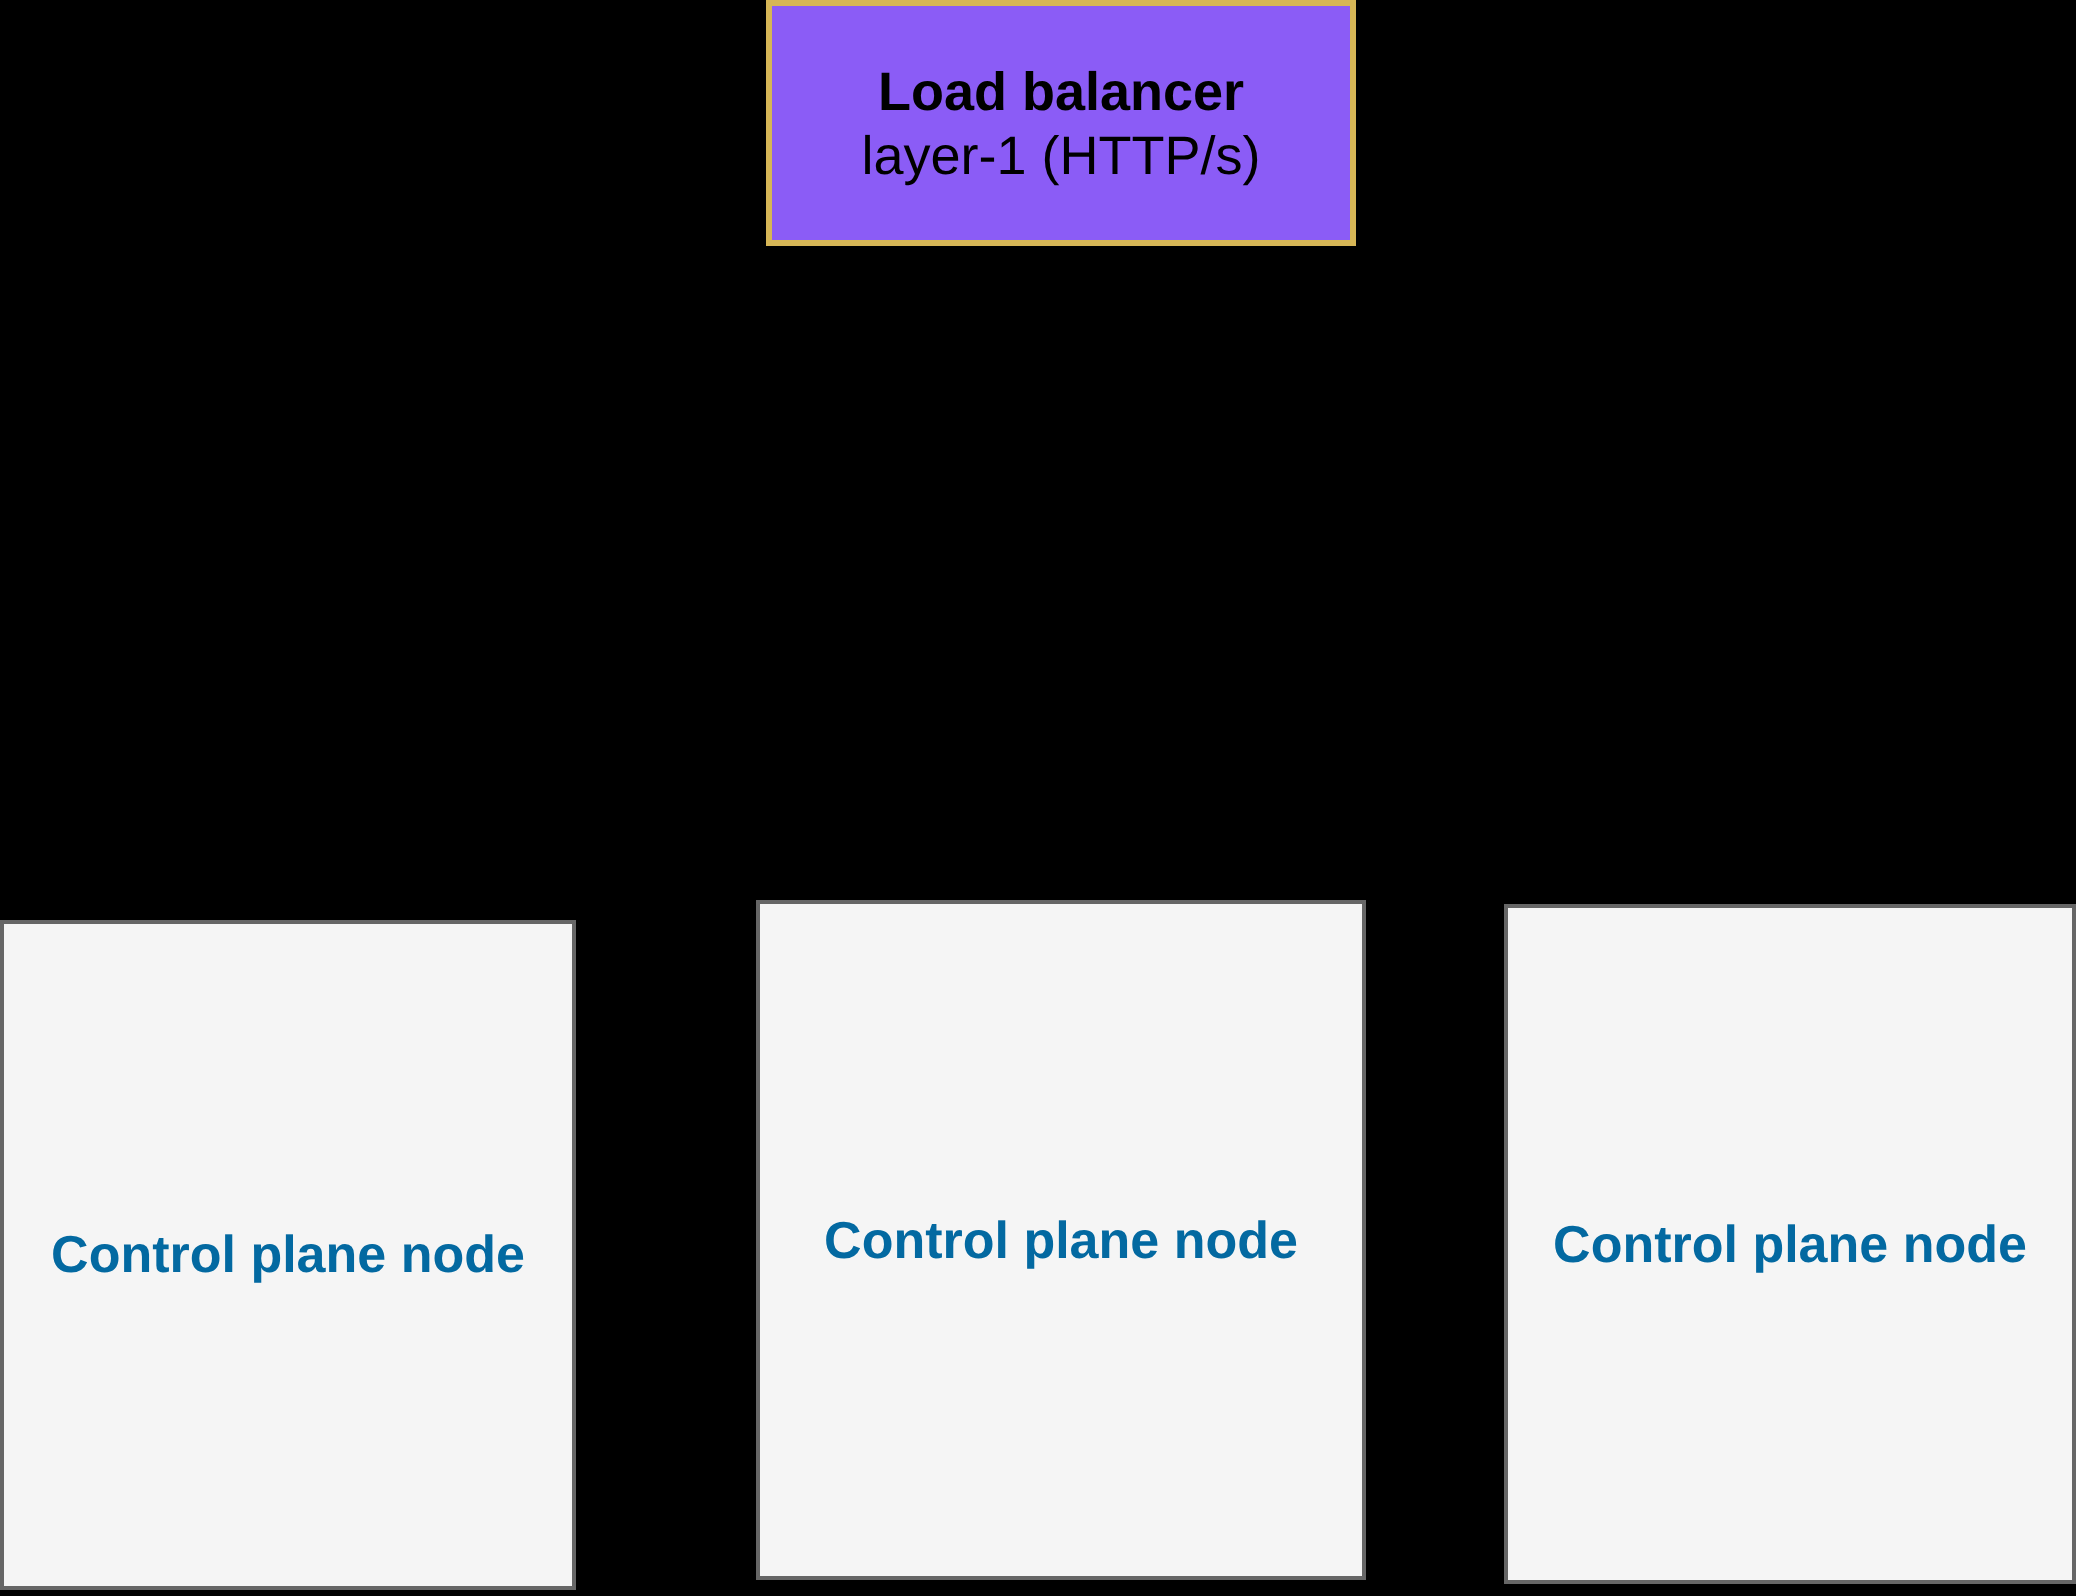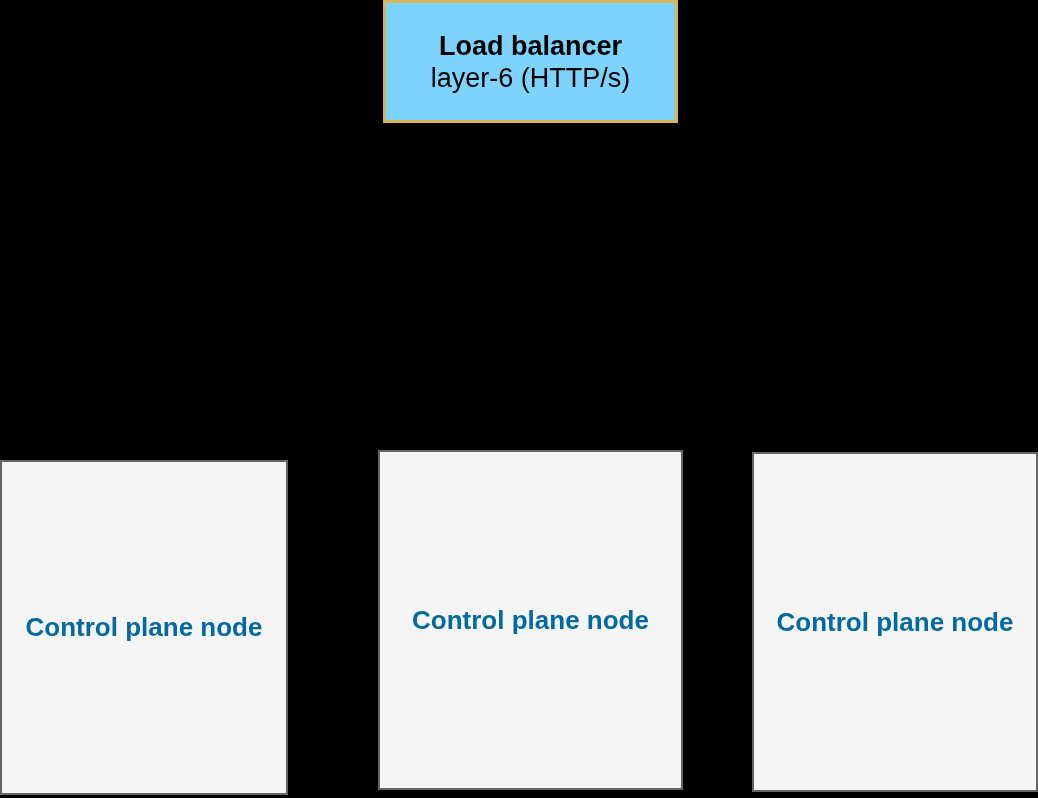--- a/index.html
+++ b/index.html
@@ -25,21 +25,21 @@
     flex-direction: column;
     align-items: center;
     justify-content: center;
     text-align: center;
   }
   .lb-box {
     left: 383px;
     top: 0px;
     width: 295px;
     height: 123px;
-    background: #7dd3fc;
+    background: #8b5cf6;
     border: 3px solid #d6b656;
     color: #000000;
     font-size: 27px;
     line-height: 32px;
   }
   .lb-title {
     font-weight: bold;
   }
   .lb-subtitle {
     font-weight: normal;
@@ -70,21 +70,21 @@
     height: 340px;
   }
 </style>
 </head>
 <body>
 
 <div class="canvas">
 
   <div class="box lb-box">
     <div class="lb-title">Load balancer</div>
-    <div class="lb-subtitle">layer-6 (HTTP/s)</div>
+    <div class="lb-subtitle">layer-1 (HTTP/s)</div>
   </div>
 
   <div class="box node-box node-left">
     <div>Control plane node</div>
   </div>
 
   <div class="box node-box node-mid">
     <div>Control plane node</div>
   </div>
 

